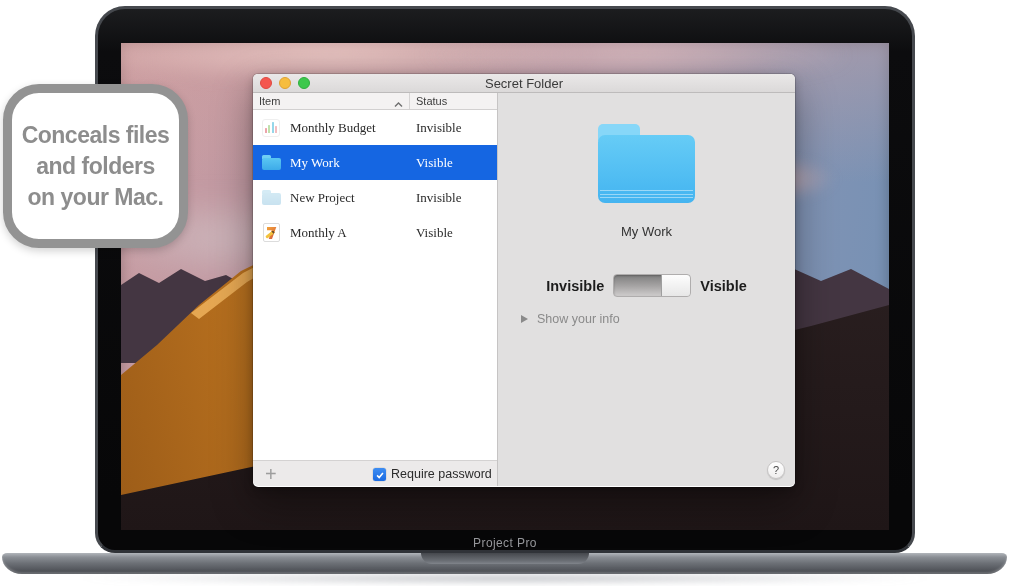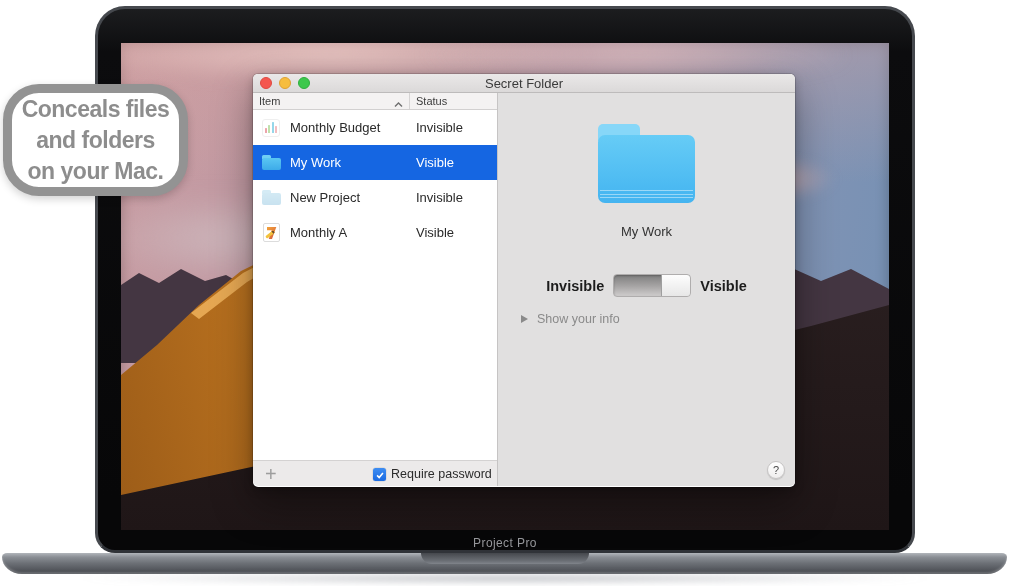--- a/index.html
+++ b/index.html
@@ -60,21 +60,21 @@
     background:linear-gradient(75deg,#9c5c18 0%, #c57a22 30%, #e09a38 58%, #d88c2c 82%, #c77a22 100%);
     clip-path:polygon(0 332px,36px 302px,78px 262px,120px 228px,165px 206px,208px 216px,258px 248px,330px 300px,420px 362px,520px 430px,610px 487px,0 487px); }
   .wp-dune-crest { left:0; top:0; width:768px; height:487px; background:rgba(243,183,96,.8);
     clip-path:polygon(70px 270px,122px 230px,167px 207px,210px 218px,205px 227px,166px 216px,126px 239px,78px 276px); filter:blur(1px); }
   .wp-dune-dark { left:0; top:0; width:768px; height:487px;
     background:linear-gradient(180deg,#3c2c2d 0%, #2a1f20 45%, #1f1617 100%);
     clip-path:polygon(0 452px,140px 422px,300px 385px,460px 342px,580px 310px,690px 283px,768px 262px,768px 487px,0 487px); }
 
   
   .callout {
-    position:absolute; left:3px; top:84px; width:185px; height:112px; z-index:40;
+    position:absolute; left:3px; top:84px; width:185px; height:164px; z-index:40;
     background:#ffffff; border:9px solid #939393; border-radius:36px;
     display:flex; flex-direction:column; align-items:center; justify-content:center;
     box-shadow:0 3px 8px rgba(0,0,0,.18);
   }
   .callout span { font-size:23px; font-weight:bold; color:#8d8d8d; line-height:31px; letter-spacing:-.5px; }
 
   
   .window {
     position:absolute; left:253px; top:74px; width:542px; height:413px; z-index:20;
     border-radius:5px; background:#ffffff;
@@ -95,21 +95,21 @@
   .light-zoom  { background:#3cc84c; border:1px solid #2fae3e; }
 
   .win-body { display:flex; height:393px; }
 
   
   .left-panel { width:244px; display:flex; flex-direction:column; border-radius:0 0 0 5px; overflow:hidden; }
   .cols-header { height:17px; background:#f4f2f2; border-bottom:1px solid #d2d0d0; display:flex; font-size:11px; color:#3d3d3d; }
   .col-item { width:157px; border-right:1px solid #d6d4d4; display:flex; align-items:center; padding-left:6px; position:relative; }
   .col-item .sort-icon { position:absolute; right:6px; top:5px; }
   .col-status { flex:1; display:flex; align-items:center; padding-left:6px; }
-  .list { flex:1; background:#ffffff; }
+  .list { flex:1; background:#ffffff;font-family:Liberation Serif, serif; }
   .row { height:35px; display:flex; align-items:center; position:relative; }
   .row-icon-box { position:absolute; left:8px; width:20px; height:20px; display:flex; align-items:center; justify-content:center; }
   .row-name { position:absolute; left:37px; }
   .row-status { position:absolute; left:163px; }
   .row.selected { background:#1566e2; }
   .row.selected .row-name, .row.selected .row-status { color:#ffffff; }
   .row.invisible-item .row-icon-box { opacity:.55; }
 
   .mini-folder { position:relative; width:19px; height:15px; }
   .mini-folder .tab { position:absolute; left:0; top:0; width:9px; height:4px; border-radius:1.5px 1.5px 0 0; background:#6fcdf4; }

